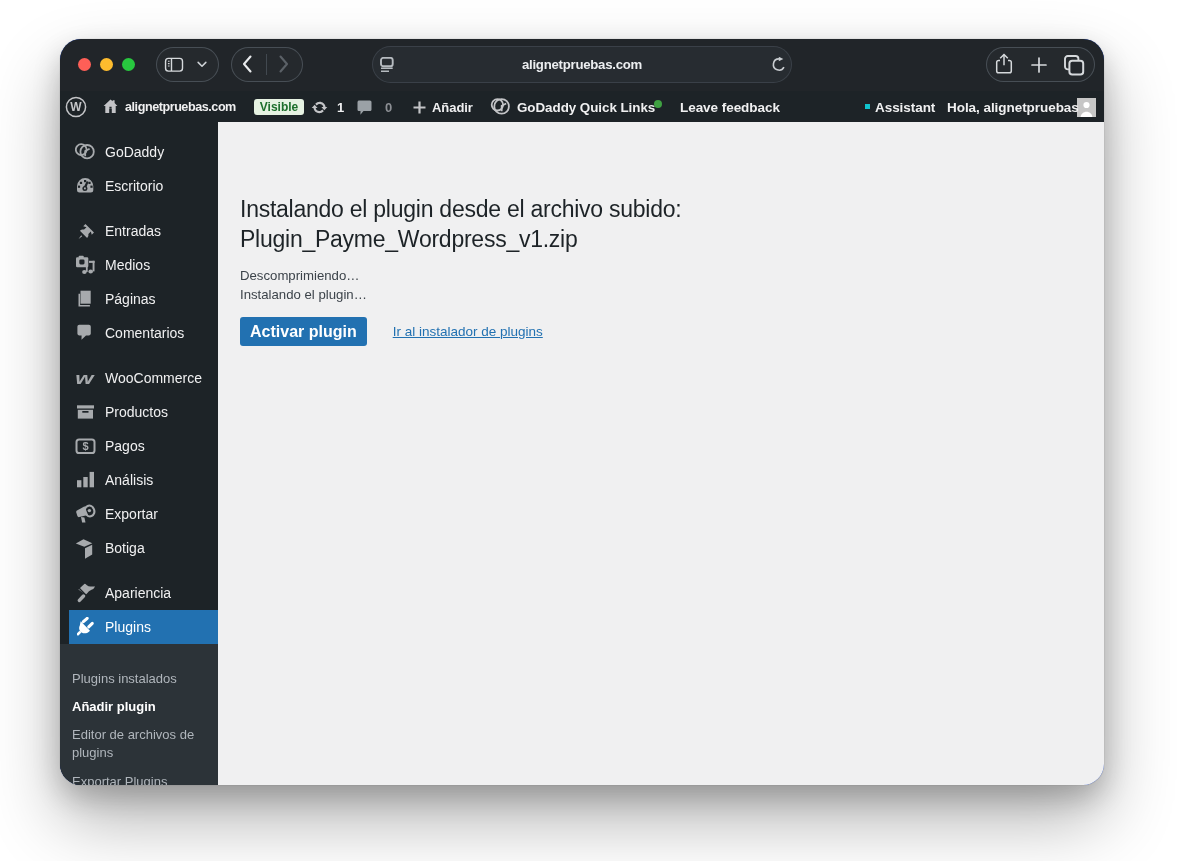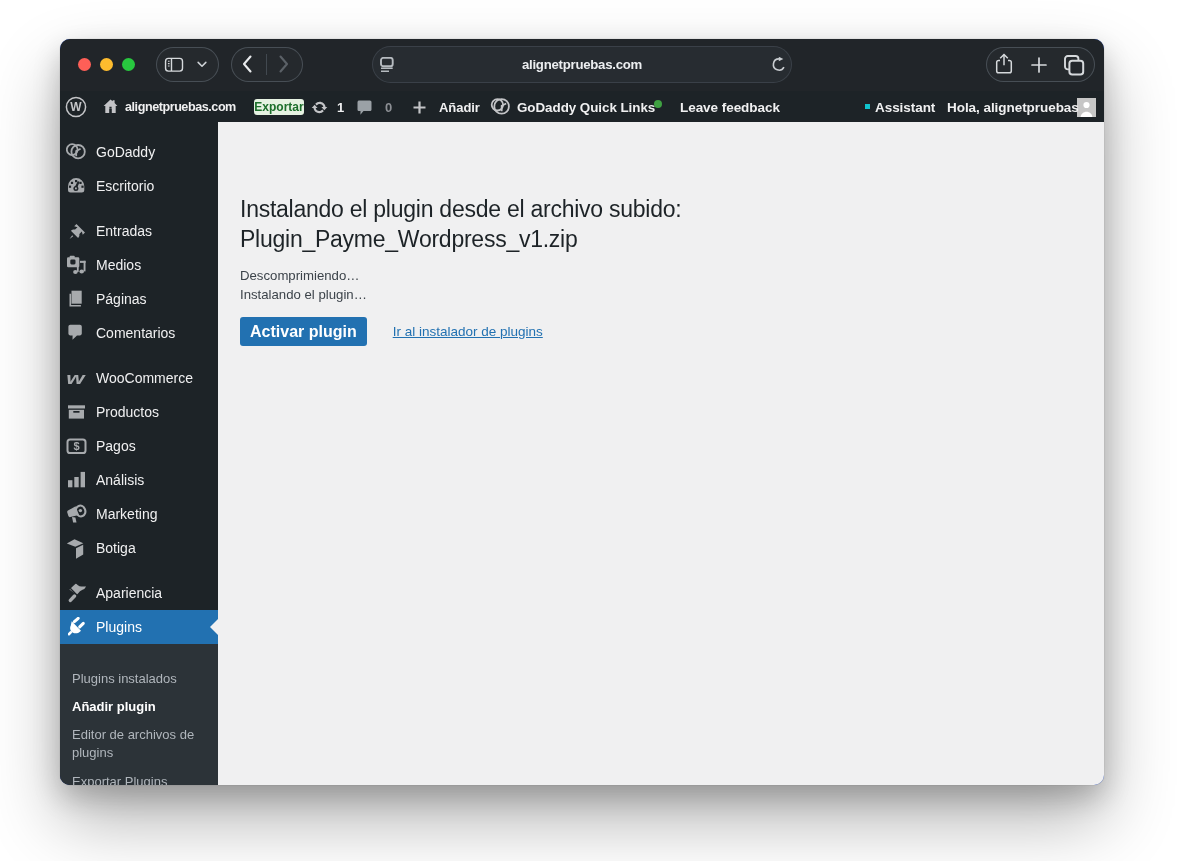--- a/index.html
+++ b/index.html
@@ -1,19 +1,19 @@
 <!DOCTYPE html>
 <html><head>
 <meta charset="utf-8">
 <style>
 * { margin:0; padding:0; box-sizing:border-box; }
 html,body { width:1177px; height:861px; background:#ffffff; overflow:hidden;
   font-family:"Liberation Sans", sans-serif; }
 #win { position:absolute; left:60px; top:39px; width:1044px; height:746px;
-  border-radius:10px; overflow:hidden; background:#1d4ed8;
+  border-radius:21px; overflow:hidden; background:#1d4ed8;
   box-shadow:0 0 1px rgba(0,0,0,.4), 0 12px 28px rgba(0,0,0,.2), 0 35px 70px rgba(0,0,0,.3); }
 
 #titlebar { position:absolute; left:0; top:0; width:100%; height:52px; background:#212529; }
 .tl { position:absolute; top:19px; width:13px; height:13px; border-radius:50%; }
 #tl-r { left:17.5px; background:#fe5f57; }
 #tl-y { left:39.5px; background:#febc2e; }
 #tl-g { left:61.5px; background:#28c83f; }
 .pill { position:absolute; top:8px; height:35px; border:1px solid rgba(160,175,190,.28);
   border-radius:17.5px; background:rgba(255,255,255,.02); }
 #pill-side { left:96px; width:63px; }
@@ -28,21 +28,21 @@
 #adminbar { position:absolute; left:0; top:52px; width:100%; height:31px; background:#1d2327; }
 #adminbar .txt { position:absolute; top:9px; font-size:13px; font-weight:700; color:#f0f0f1; letter-spacing:-0.05px; }
 #visible-badge { position:absolute; left:194px; top:8px; width:50px; height:16px;
   background:#e6f2e2; border-radius:3px; color:#1d6f2c; font-size:12px; font-weight:700;
   text-align:center; line-height:16px; }
 
 #main { position:absolute; left:0; top:83px; width:100%; height:663px; }
 #sidebar { position:absolute; left:0; top:0; width:158px; height:663px; background:#1d2327; }
 #content { position:absolute; left:158px; top:0; width:886px; height:663px; background:#f0f0f1; }
 
-.mi { position:absolute; left:0; width:158px; height:34px; color:#f0f0f1; font-size:14px;padding-left:20px; }
+.mi { position:absolute; left:9px; width:158px; height:34px; color:#f0f0f1; font-size:14px;padding-left:20px; }
 .mi .lbl { position:absolute; left:36px; top:9px; line-height:16px; }
 .mi svg { position:absolute; left:8px; top:7px; }
 .mi.cur { background:#2271b1; color:#fff; }
 .mi.cur::after { content:""; position:absolute; right:0; top:9px; width:0; height:0;
   border-top:8px solid transparent; border-bottom:8px solid transparent;
   border-right:8px solid #f0f0f1; }
 #submenu { position:absolute; left:0; top:522px; width:158px; height:141px; background:#2c3338; }
 .smi { position:absolute; left:12px; color:#b0b6bc; font-size:13px; line-height:18px;margin-top:16px; }
 .smi.cur { color:#fff; font-weight:700; }
 
@@ -141,24 +141,24 @@
     <div style="position:absolute; left:594px; top:9px; width:8px; height:8px; border-radius:50%; background:#3fa142;"></div>
     <div style="position:absolute; left:805px; top:13px; width:5px; height:5px; background:#10c3cd;"></div>
     <svg style="position:absolute; left:1017px; top:7px;" width="19" height="19" viewBox="0 0 19 19">
         <rect width="19" height="19" fill="#c6c6c6"></rect>
         <g fill="#ffffff">
           <circle cx="9.5" cy="7" r="3.1"></circle>
           <path d="M3.6 19c.4-3.2 2.9-5.3 5.9-5.3s5.5 2.1 5.9 5.3z"></path>
         </g>
       </svg>
     <div class="txt" style="left:65px; font-size:12.6px; letter-spacing:-0.45px;">alignetpruebas.com</div>
-    <div id="visible-badge">Exportar</div>
+    <div id="visible-badge">Visible</div>
     <div class="txt" style="left:277px;">1</div>
     <div class="txt" style="left:325px; color:#8c8f94;">0</div>
-    <div class="txt" style="left:372px;margin-left:7px;">Añadir</div>
+    <div class="txt" style="left:372px;">Añadir</div>
     <div class="txt" style="left:457px; font-size:13.4px;">GoDaddy Quick Links</div>
     <div class="txt" style="left:620px; font-size:13.5px;">Leave feedback</div>
     <div class="txt" style="left:815px; font-size:13.5px;">Assistant</div>
     <div class="txt" style="left:887px; font-size:13.5px;">Hola, alignetpruebas</div>
   </div>
   <div id="main">
     <div id="sidebar">
       <div class="mi" style="top:13px">
         <svg style="left:6px;" width="22" height="20" viewBox="0 0 22 20">
             <g fill="none" stroke="#a7aaad" stroke-width="1.8">
@@ -259,21 +259,21 @@
         </div>
       <div class="mi" style="top:375px">
         <svg style="left:6px;" width="22" height="20" viewBox="0 0 22 20">
             <g fill="#a7aaad">
               <path d="M9.6 2.2 2 6.6q-1.1.7-.7 2l1.1 3.5q.5 1.3 1.9 1L13 11z"></path>
               <path d="M6 13l3.4.4 1.1 5.2-3.4-.2z"></path>
               <ellipse cx="14.6" cy="7" rx="4.7" ry="5.4" transform="rotate(-21 14.6 7)" fill="none" stroke="#a7aaad" stroke-width="2.1"></ellipse>
               <circle cx="14.4" cy="6.6" r="1.7"></circle>
             </g>
           </svg>
-        <span class="lbl">Marketing</span>
+        <span class="lbl">Exportar</span>
         </div>
       <div class="mi" style="top:409px">
         <svg style="left:6px; top:6px;" width="20" height="24" viewBox="0 0 20 24">
             <g fill="#a7aaad">
               <path d="M0.8 6.5 8.5 2.2l8.8 4.1-8 3.4z"></path>
               <path d="M10 11.3l7.2-3.5v9.8L10 21.8z"></path>
             </g>
           </svg>
         <span class="lbl">Botiga</span>
         </div>

